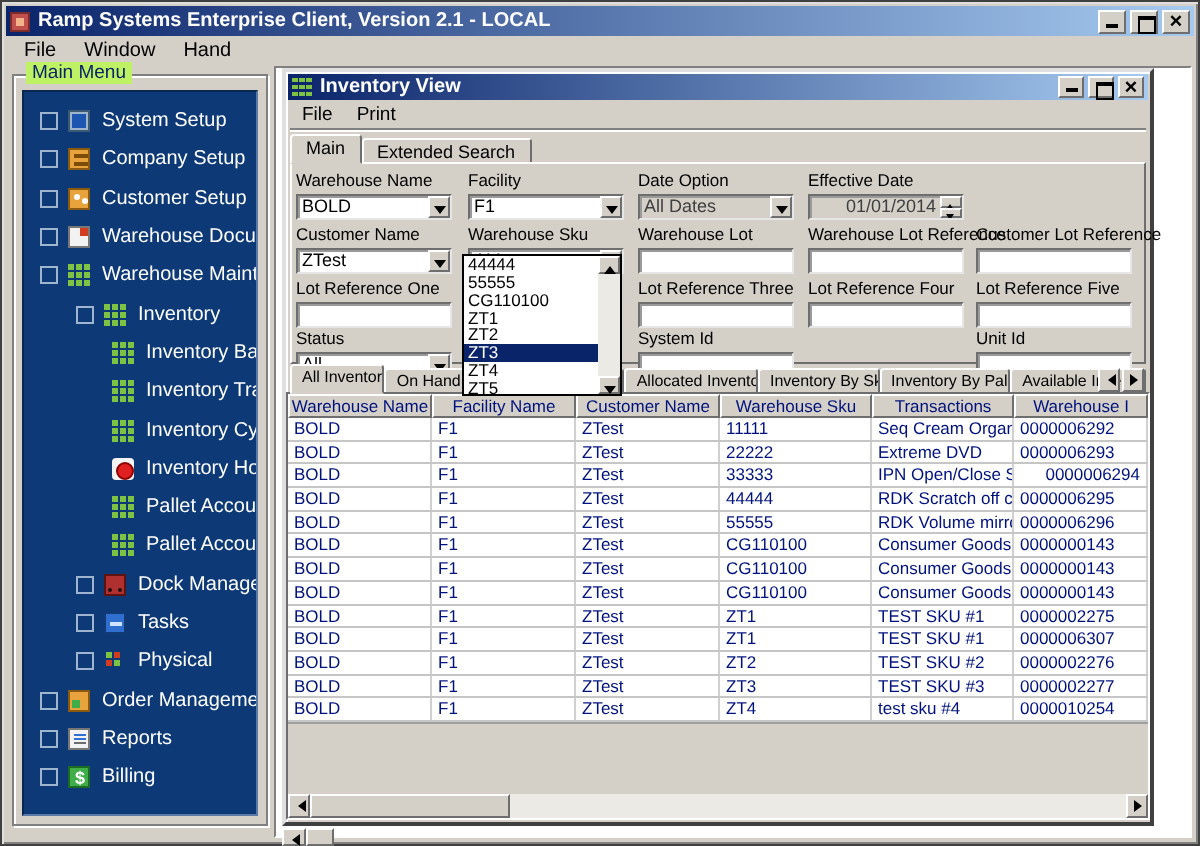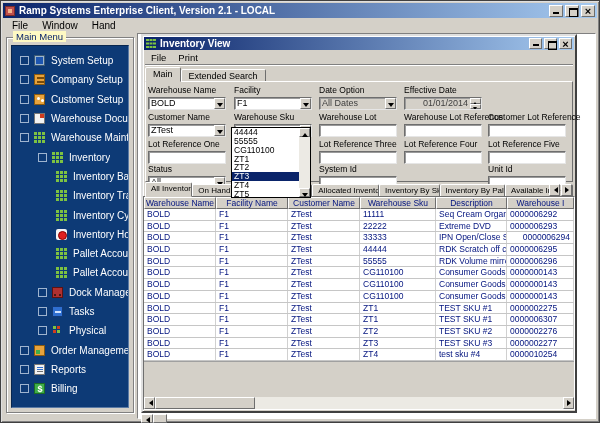--- a/index.html
+++ b/index.html
@@ -32,21 +32,21 @@
   .g-close::after{ content:"×"; font-size:11px; font-weight:bold; line-height:10px; }
 
   .menubar { height:14px; display:flex; align-items:center; font-size:10px; padding-left:2px; }
   .menubar span { padding:1px 7px; }
 
   .client { position:absolute; left:3px; top:32px; right:3px; bottom:3px; }
 
   
   .sidebar-group { position:absolute; left:2px; top:4px; width:128px; height:376px;
                    border:1px solid #808080; box-shadow:1px 1px 0 #fff, inset 1px 1px 0 #fff; }
-  .group-label { position:absolute; top:-7px; left:6px; background:#fef9c3; padding:0 3px;
+  .group-label { position:absolute; top:-7px; left:6px; background:#bef264; padding:0 3px;
                  font-size:9.5px; color:#0A246A; }
   .tree { position:absolute; left:4px; top:7px; right:4px; bottom:4px;
           background:#0D3A76; border:1px solid; border-color:#08264e #5a7aa5 #5a7aa5 #08264e;
           overflow:hidden; padding-top:5px; }
   .tree-item { height:19.3px; display:flex; align-items:center; color:#fff; font-size:10px;
                white-space:nowrap; }
   .tree-item.lvl0 { padding-left:8px; }
   .tree-item.lvl1 { padding-left:26px; }
   .tree-item.lvl2 { padding-left:44px; }
   .ebox { width:9px; height:9px; border:1px solid #9fb4cf; flex:none; margin-right:5px; }
@@ -425,21 +425,21 @@
           <div class="sb-btn arr-l"></div>
           <div class="sb-btn arr-r"></div>
         </div>
 
         <div class="gridpanel">
           <div class="gridhead" id="gridHead">
               <div class="ghcell" style="width: 72px;">Warehouse Name</div>
               <div class="ghcell" style="width: 72px;">Facility Name</div>
               <div class="ghcell" style="width: 72px;">Customer Name</div>
               <div class="ghcell" style="width: 76px;">Warehouse Sku</div>
-              <div class="ghcell" style="width: 71px;">Description</div>
+              <div class="ghcell" style="width: 71px;">Transactions</div>
               <div class="ghcell" style="width: 67px;">Warehouse I</div>
             </div>
           <div class="gridbody" id="gridBody">
               <div class="grow">
                 <div class="gcell" style="width: 72px;">BOLD</div>
                 <div class="gcell" style="width: 72px;">F1</div>
                 <div class="gcell" style="width: 72px;">ZTest</div>
                 <div class="gcell" style="width: 76px;">11111</div>
                 <div class="gcell" style="width: 71px;">Seq Cream Organizer</div>
                 <div class="gcell" style="width: 67px;">0000006292</div>

